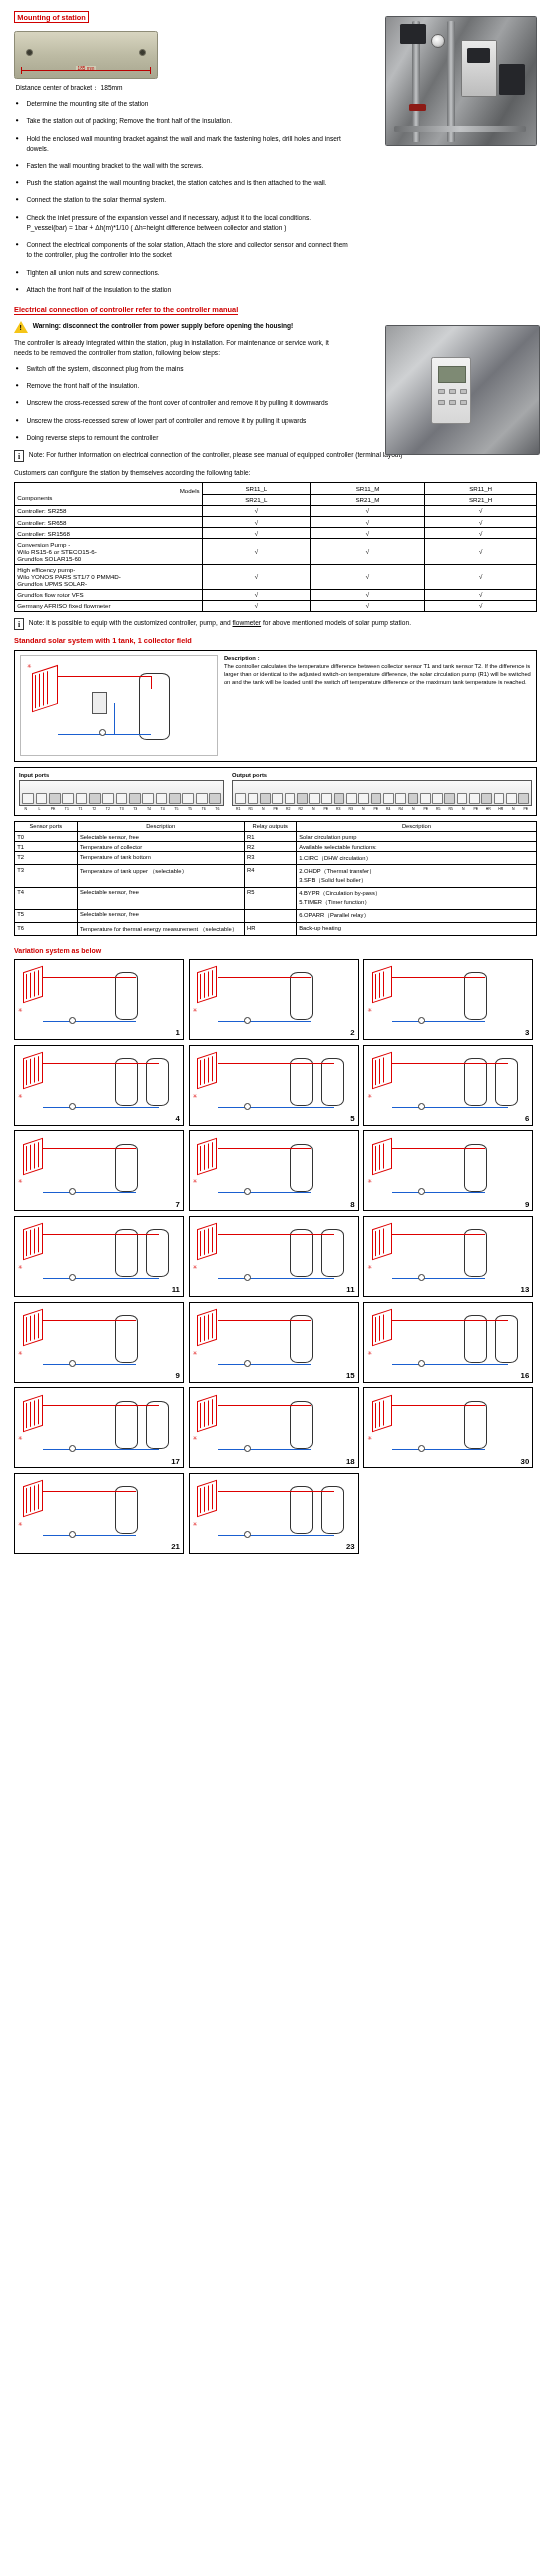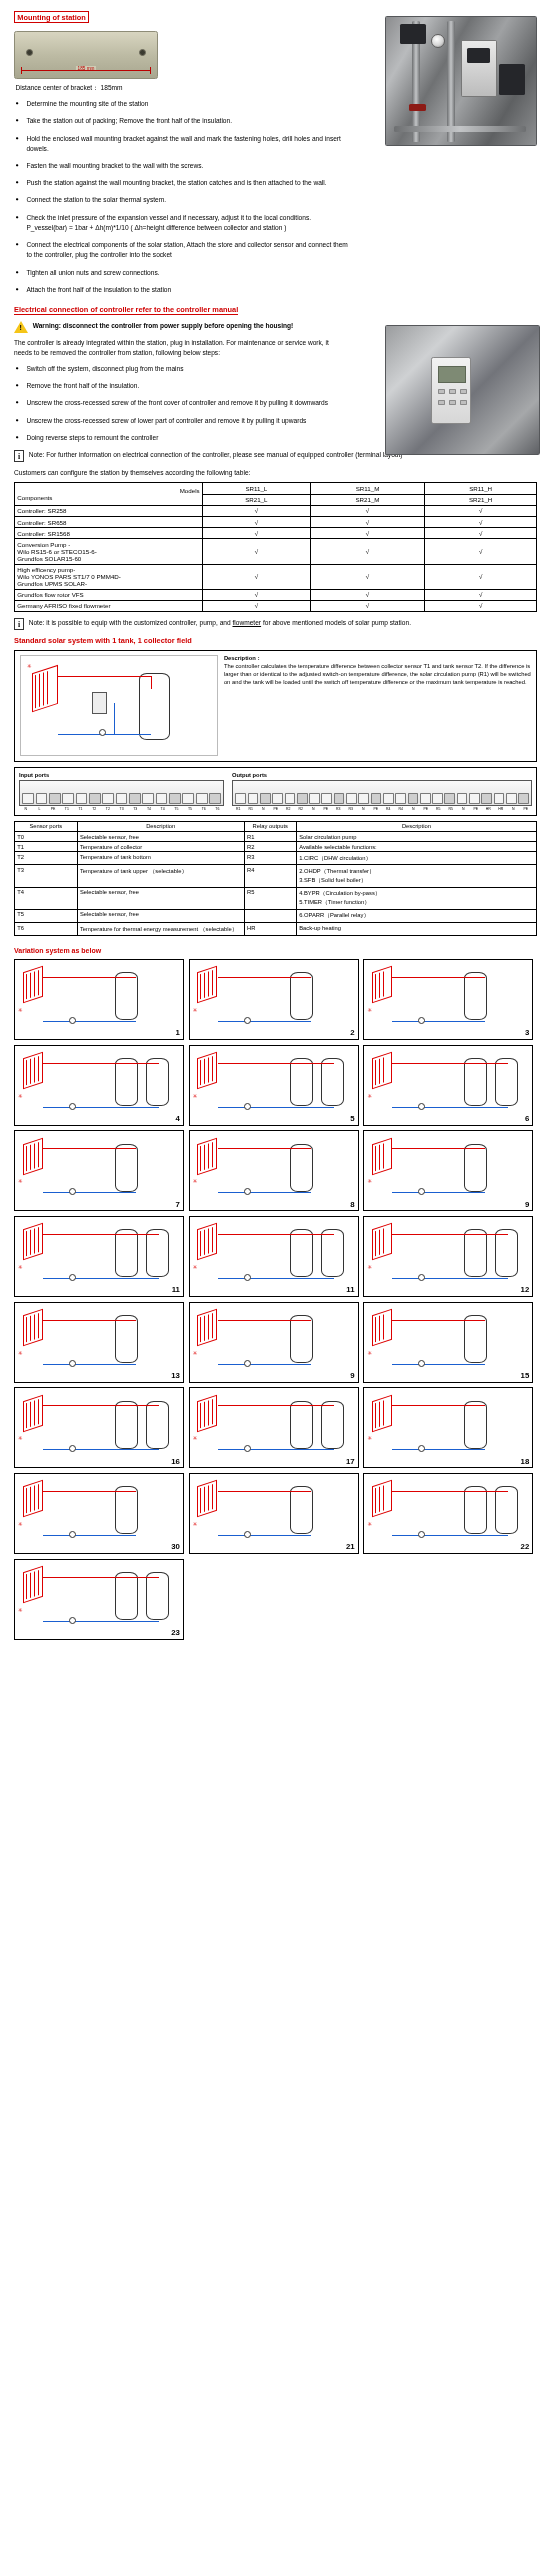--- a/index.html
+++ b/index.html
@@ -654,147 +654,123 @@
           <i></i>
         </div>
         <div class="var-tank"></div>
         <div class="var-tank var-tank2"></div>
         <div class="var-line-red" style="left:28px; top:17px; width:116px;"></div>
         <div class="var-line-blue" style="left:28px; top:61px; width:116px;"></div>
         <div class="var-pump" style="left:54px; top:57px;"></div>
         <div class="var-star" style="left:3.1px; top:47px;">✳</div>
         <div class="var-num">11</div>
       </div>
+
+    <div class="var-cell">
+        <div class="var-panel">
+          <i></i>
+        </div>
+        <div class="var-tank"></div>
+        <div class="var-line-red" style="left:28px; top:17px; width:93px;"></div>
+        <div class="var-line-blue" style="left:28px; top:61px; width:93px;"></div>
+        <div class="var-pump" style="left:54px; top:57px;"></div>
+        <div class="var-star" style="left:3.1px; top:47px;">✳</div>
+        <div class="var-num">13</div>
+      </div>
+    <div class="var-cell">
+        <div class="var-panel">
+          <i></i>
+        </div>
+        <div class="var-tank"></div>
+        <div class="var-line-red" style="left:28px; top:17px; width:93px;"></div>
+        <div class="var-line-blue" style="left:28px; top:61px; width:93px;"></div>
+        <div class="var-pump" style="left:54px; top:57px;"></div>
+        <div class="var-star" style="left:3.1px; top:47px;">✳</div>
+        <div class="var-num">9</div>
+      </div>
+    <div class="var-cell">
+        <div class="var-panel">
+          <i></i>
+        </div>
+        <div class="var-tank"></div>
+        <div class="var-line-red" style="left:28px; top:17px; width:93px;"></div>
+        <div class="var-line-blue" style="left:28px; top:61px; width:93px;"></div>
+        <div class="var-pump" style="left:54px; top:57px;"></div>
+        <div class="var-star" style="left:3.1px; top:47px;">✳</div>
+        <div class="var-num">15</div>
+      </div>
+
     <div class="var-cell">
         <div class="var-panel">
           <i></i>
         </div>
         <div class="var-tank"></div>
         <div class="var-tank var-tank2"></div>
         <div class="var-line-red" style="left:28px; top:17px; width:116px;"></div>
         <div class="var-line-blue" style="left:28px; top:61px; width:116px;"></div>
         <div class="var-pump" style="left:54px; top:57px;"></div>
         <div class="var-star" style="left:3.1px; top:47px;">✳</div>
-        <div class="var-num">12</div>
-      </div>
-
-    <div class="var-cell">
-        <div class="var-panel">
-          <i></i>
-        </div>
-        <div class="var-tank"></div>
-        <div class="var-line-red" style="left:28px; top:17px; width:93px;"></div>
-        <div class="var-line-blue" style="left:28px; top:61px; width:93px;"></div>
-        <div class="var-pump" style="left:54px; top:57px;"></div>
-        <div class="var-star" style="left:3.1px; top:47px;">✳</div>
-        <div class="var-num">13</div>
-      </div>
-    <div class="var-cell">
-        <div class="var-panel">
-          <i></i>
-        </div>
-        <div class="var-tank"></div>
-        <div class="var-line-red" style="left:28px; top:17px; width:93px;"></div>
-        <div class="var-line-blue" style="left:28px; top:61px; width:93px;"></div>
-        <div class="var-pump" style="left:54px; top:57px;"></div>
-        <div class="var-star" style="left:3.1px; top:47px;">✳</div>
-        <div class="var-num">9</div>
-      </div>
-    <div class="var-cell">
-        <div class="var-panel">
-          <i></i>
-        </div>
-        <div class="var-tank"></div>
-        <div class="var-line-red" style="left:28px; top:17px; width:93px;"></div>
-        <div class="var-line-blue" style="left:28px; top:61px; width:93px;"></div>
-        <div class="var-pump" style="left:54px; top:57px;"></div>
-        <div class="var-star" style="left:3.1px; top:47px;">✳</div>
-        <div class="var-num">15</div>
-      </div>
-
+        <div class="var-num">16</div>
+      </div>
     <div class="var-cell">
         <div class="var-panel">
           <i></i>
         </div>
         <div class="var-tank"></div>
         <div class="var-tank var-tank2"></div>
         <div class="var-line-red" style="left:28px; top:17px; width:116px;"></div>
         <div class="var-line-blue" style="left:28px; top:61px; width:116px;"></div>
         <div class="var-pump" style="left:54px; top:57px;"></div>
         <div class="var-star" style="left:3.1px; top:47px;">✳</div>
-        <div class="var-num">16</div>
-      </div>
+        <div class="var-num">17</div>
+      </div>
+
+    <div class="var-cell">
+        <div class="var-panel">
+          <i></i>
+        </div>
+        <div class="var-tank"></div>
+        <div class="var-line-red" style="left:28px; top:17px; width:93px;"></div>
+        <div class="var-line-blue" style="left:28px; top:61px; width:93px;"></div>
+        <div class="var-pump" style="left:54px; top:57px;"></div>
+        <div class="var-star" style="left:3.1px; top:47px;">✳</div>
+        <div class="var-num">18</div>
+      </div>
+    <div class="var-cell">
+        <div class="var-panel">
+          <i></i>
+        </div>
+        <div class="var-tank"></div>
+        <div class="var-line-red" style="left:28px; top:17px; width:93px;"></div>
+        <div class="var-line-blue" style="left:28px; top:61px; width:93px;"></div>
+        <div class="var-pump" style="left:54px; top:57px;"></div>
+        <div class="var-star" style="left:3.1px; top:47px;">✳</div>
+        <div class="var-num">30</div>
+      </div>
+    <div class="var-cell">
+        <div class="var-panel">
+          <i></i>
+        </div>
+        <div class="var-tank"></div>
+        <div class="var-line-red" style="left:28px; top:17px; width:93px;"></div>
+        <div class="var-line-blue" style="left:28px; top:61px; width:93px;"></div>
+        <div class="var-pump" style="left:54px; top:57px;"></div>
+        <div class="var-star" style="left:3.1px; top:47px;">✳</div>
+        <div class="var-num">21</div>
+      </div>
+
     <div class="var-cell">
         <div class="var-panel">
           <i></i>
         </div>
         <div class="var-tank"></div>
         <div class="var-tank var-tank2"></div>
         <div class="var-line-red" style="left:28px; top:17px; width:116px;"></div>
         <div class="var-line-blue" style="left:28px; top:61px; width:116px;"></div>
         <div class="var-pump" style="left:54px; top:57px;"></div>
         <div class="var-star" style="left:3.1px; top:47px;">✳</div>
-        <div class="var-num">17</div>
-      </div>
-
-    <div class="var-cell">
-        <div class="var-panel">
-          <i></i>
-        </div>
-        <div class="var-tank"></div>
-        <div class="var-line-red" style="left:28px; top:17px; width:93px;"></div>
-        <div class="var-line-blue" style="left:28px; top:61px; width:93px;"></div>
-        <div class="var-pump" style="left:54px; top:57px;"></div>
-        <div class="var-star" style="left:3.1px; top:47px;">✳</div>
-        <div class="var-num">18</div>
-      </div>
-    <div class="var-cell">
-        <div class="var-panel">
-          <i></i>
-        </div>
-        <div class="var-tank"></div>
-        <div class="var-line-red" style="left:28px; top:17px; width:93px;"></div>
-        <div class="var-line-blue" style="left:28px; top:61px; width:93px;"></div>
-        <div class="var-pump" style="left:54px; top:57px;"></div>
-        <div class="var-star" style="left:3.1px; top:47px;">✳</div>
-        <div class="var-num">30</div>
-      </div>
-    <div class="var-cell">
-        <div class="var-panel">
-          <i></i>
-        </div>
-        <div class="var-tank"></div>
-        <div class="var-line-red" style="left:28px; top:17px; width:93px;"></div>
-        <div class="var-line-blue" style="left:28px; top:61px; width:93px;"></div>
-        <div class="var-pump" style="left:54px; top:57px;"></div>
-        <div class="var-star" style="left:3.1px; top:47px;">✳</div>
-        <div class="var-num">21</div>
-      </div>
-
-    <div class="var-cell">
-        <div class="var-panel">
-          <i></i>
-        </div>
-        <div class="var-tank"></div>
-        <div class="var-tank var-tank2"></div>
-        <div class="var-line-red" style="left:28px; top:17px; width:116px;"></div>
-        <div class="var-line-blue" style="left:28px; top:61px; width:116px;"></div>
-        <div class="var-pump" style="left:54px; top:57px;"></div>
-        <div class="var-star" style="left:3.1px; top:47px;">✳</div>
-        <div class="var-num">22</div>
-      </div>
-    <div class="var-cell">
-        <div class="var-panel">
-          <i></i>
-        </div>
-        <div class="var-tank"></div>
-        <div class="var-tank var-tank2"></div>
-        <div class="var-line-red" style="left:28px; top:17px; width:116px;"></div>
-        <div class="var-line-blue" style="left:28px; top:61px; width:116px;"></div>
-        <div class="var-pump" style="left:54px; top:57px;"></div>
-        <div class="var-star" style="left:3.1px; top:47px;">✳</div>
         <div class="var-num">23</div>
       </div>
 
   </div>
 
 </div>
 
 
 </body></html>

